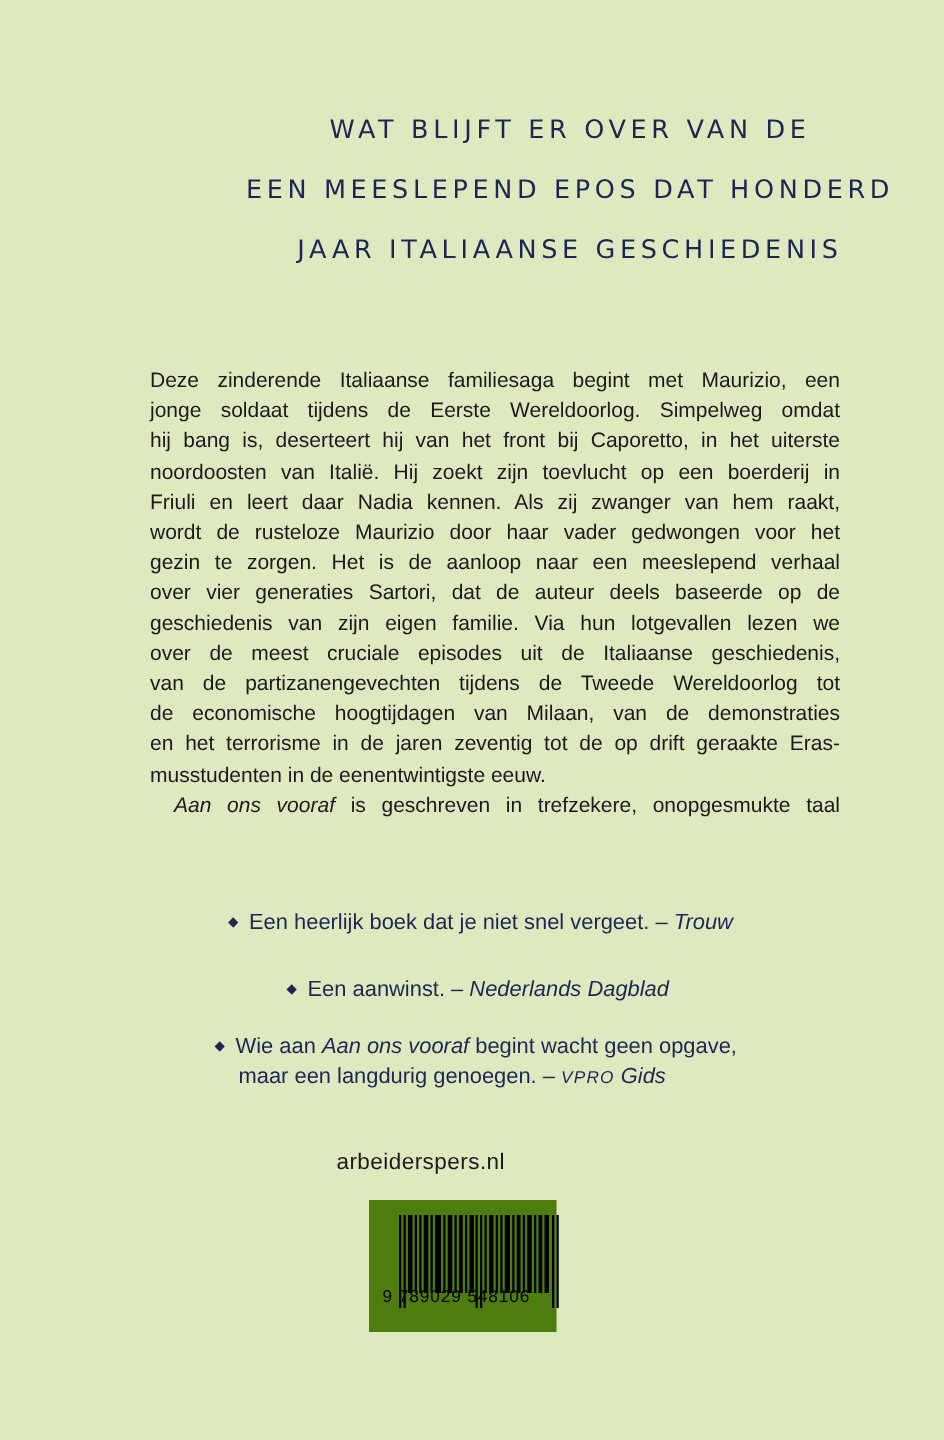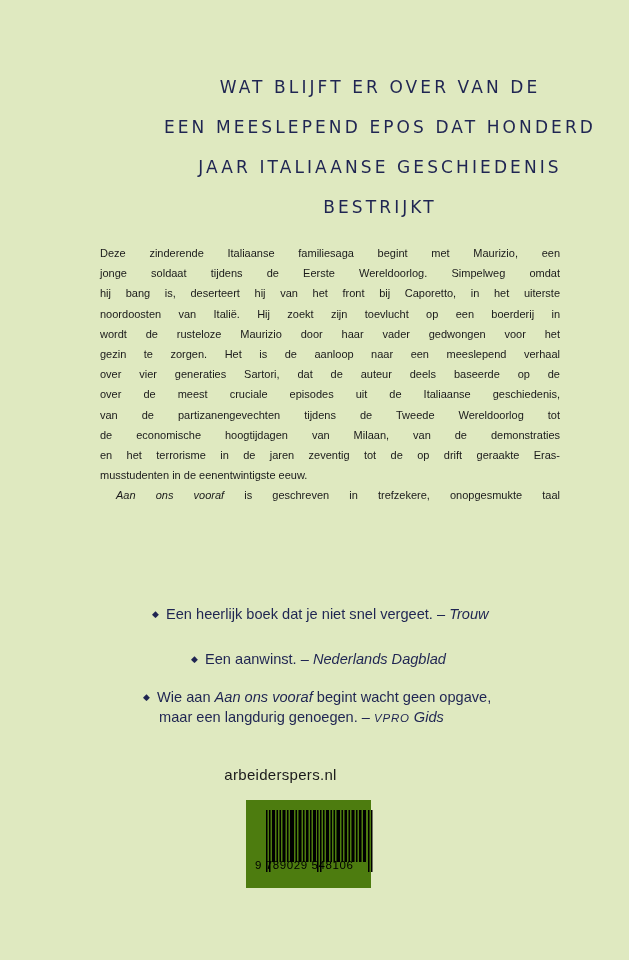--- a/index.html
+++ b/index.html
@@ -32,21 +32,21 @@
       display: block;
       white-space: nowrap;
       margin-top: 11px;
     }
     .blurb {
       position: absolute;
       left: 100px;
       top: 243px;
       width: 460px;
       color: #1a1a1a;
-      font-size: 11px;
+      font-size: 14px;
       line-height: 20.2px;
     }
     .blurb .b-line {
       display: block;
       white-space: nowrap;
       text-align: justify;
       text-align-last: justify;
     }
     .blurb .b-line.last {
       text-align-last: left;
@@ -122,31 +122,32 @@
       letter-spacing: 0.6px;
     }
   </style>
 </head>
 <body>
 
 <div class="headline">
   <span class="hl-line">WAT BLIJFT ER OVER VAN DE</span>
   <span class="hl-line">EEN MEESLEPEND EPOS DAT HONDERD</span>
   <span class="hl-line">JAAR ITALIAANSE GESCHIEDENIS</span>
-  <span class="hl-line">BESTRIJKT</span>
 </div>
 
 <div class="blurb">
   <span class="b-line">Deze zinderende Italiaanse familiesaga begint met Maurizio, een</span>
   <span class="b-line">jonge soldaat tijdens de Eerste Wereldoorlog. Simpelweg omdat</span>
   <span class="b-line">hij bang is, deserteert hij van het front bij Caporetto, in het uiterste</span>
   <span class="b-line">noordoosten van Italië. Hij zoekt zijn toevlucht op een boerderij in</span>
+  <span class="b-line">Friuli en leert daar Nadia kennen. Als zij zwanger van hem raakt,</span>
   <span class="b-line">wordt de rusteloze Maurizio door haar vader gedwongen voor het</span>
   <span class="b-line">gezin te zorgen. Het is de aanloop naar een meeslepend verhaal</span>
   <span class="b-line">over vier generaties Sartori, dat de auteur deels baseerde op de</span>
+  <span class="b-line">geschiedenis van zijn eigen familie. Via hun lotgevallen lezen we</span>
   <span class="b-line">over de meest cruciale episodes uit de Italiaanse geschiedenis,</span>
   <span class="b-line">van de partizanengevechten tijdens de Tweede Wereldoorlog tot</span>
   <span class="b-line">de economische hoogtijdagen van Milaan, van de demonstraties</span>
   <span class="b-line">en het terrorisme in de jaren zeventig tot de op drift geraakte Eras-</span>
   <span class="b-line last">musstudenten in de eenentwintigste eeuw.</span>
   <span class="b-line indent"><em>Aan ons vooraf</em><span> is geschreven in trefzekere, onopgesmukte taal</span></span>
 </div>
 
 <div class="quotes">
   <div class="quote" style="left:152px; top:4px;">

